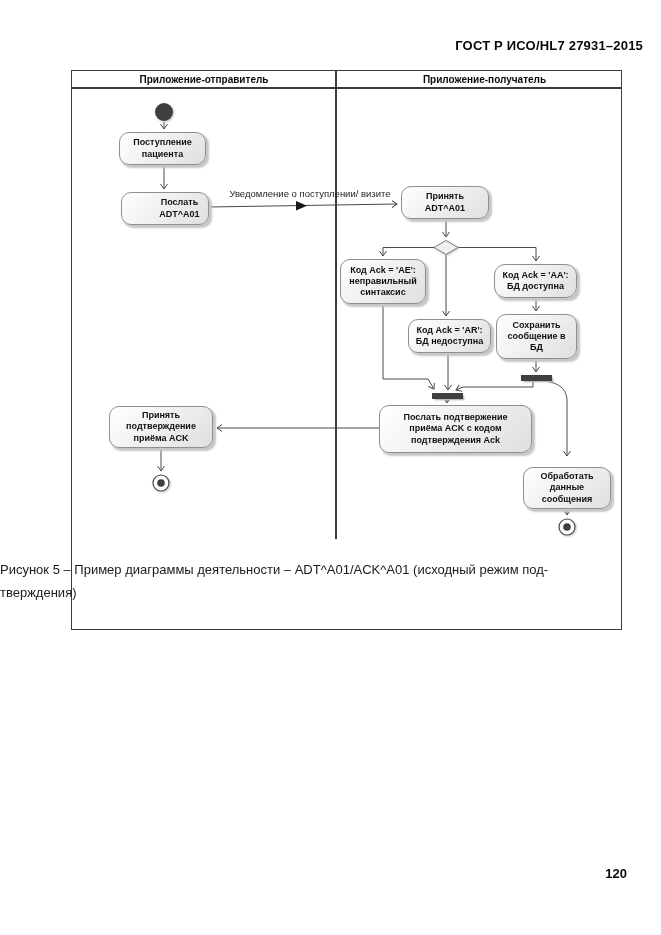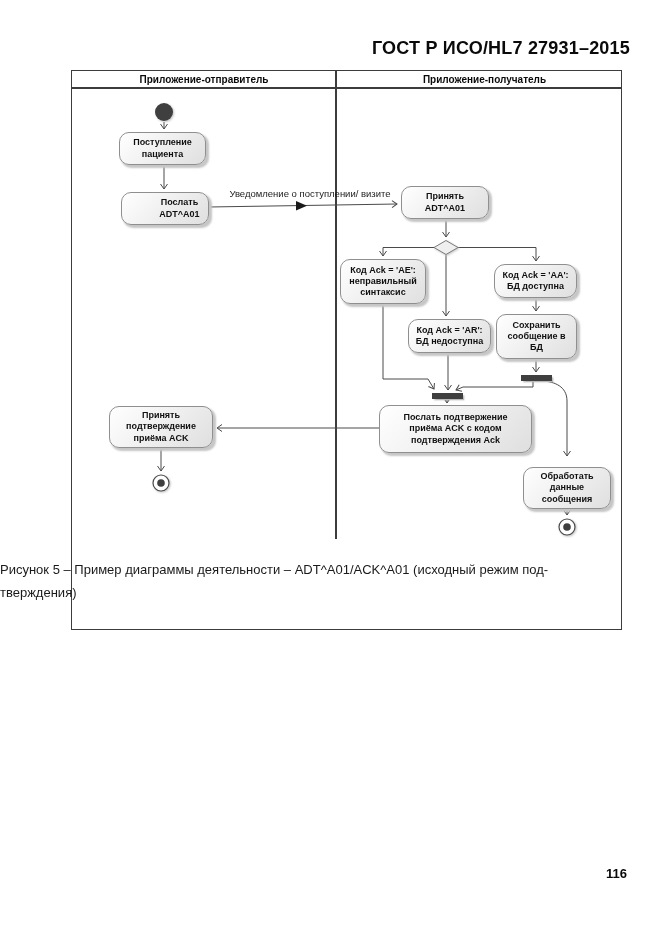--- a/index.html
+++ b/index.html
@@ -5,22 +5,22 @@
   html, body {
     margin: 0; padding: 0;
     width: 661px; height: 935px;
     background: #ffffff;
     font-family: "Liberation Sans", sans-serif;
     overflow: hidden;
   }
   .page { position: relative; width: 661px; height: 935px; background: #fff; }
 
   .doc-header {
-    position: absolute; top: 38px; right: 31px;
-    font-size: 18px; font-weight: bold; color: #0a0a0a;
+    position: absolute; top: 38px; right: 18px;
+    font-size: 13px; font-weight: bold; color: #0a0a0a;
     letter-spacing: 0.2px; white-space: nowrap;
   }
 
   .diagram {
     position: absolute; left: 71px; top: 70px;
     width: 551px; height: 560px;
     border: 1px solid #3c3c3c;
     box-sizing: border-box;
     background: #fff;
   }
@@ -198,15 +198,15 @@
 
     <div class="edge-label">Уведомление о поступлении/ визите</div>
 
   </div>
 
   <div class="caption">
     <div>Рисунок 5 – Пример диаграммы деятельности – ADT^A01/ACK^A01 (исходный режим под-</div>
     <div>тверждения)</div>
   </div>
 
-  <div class="page-number">116</div>
+  <div class="page-number">120</div>
 
 </div>
 
 </body></html>

